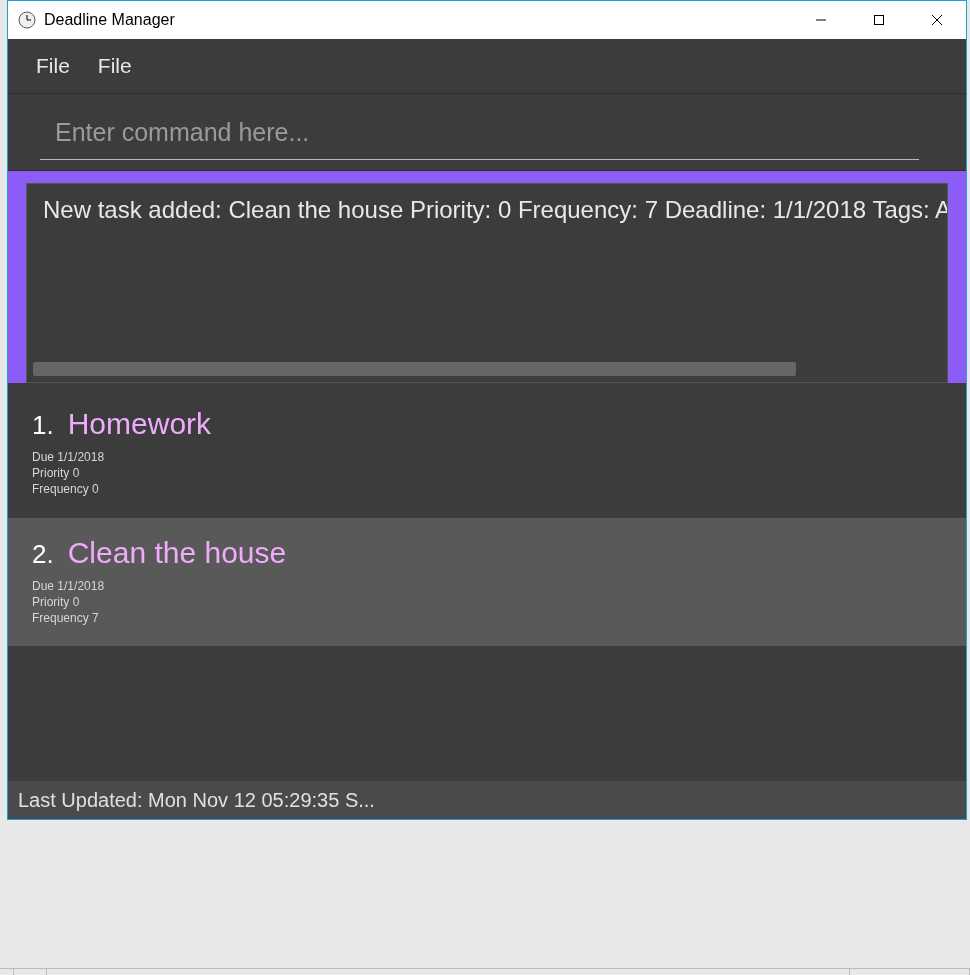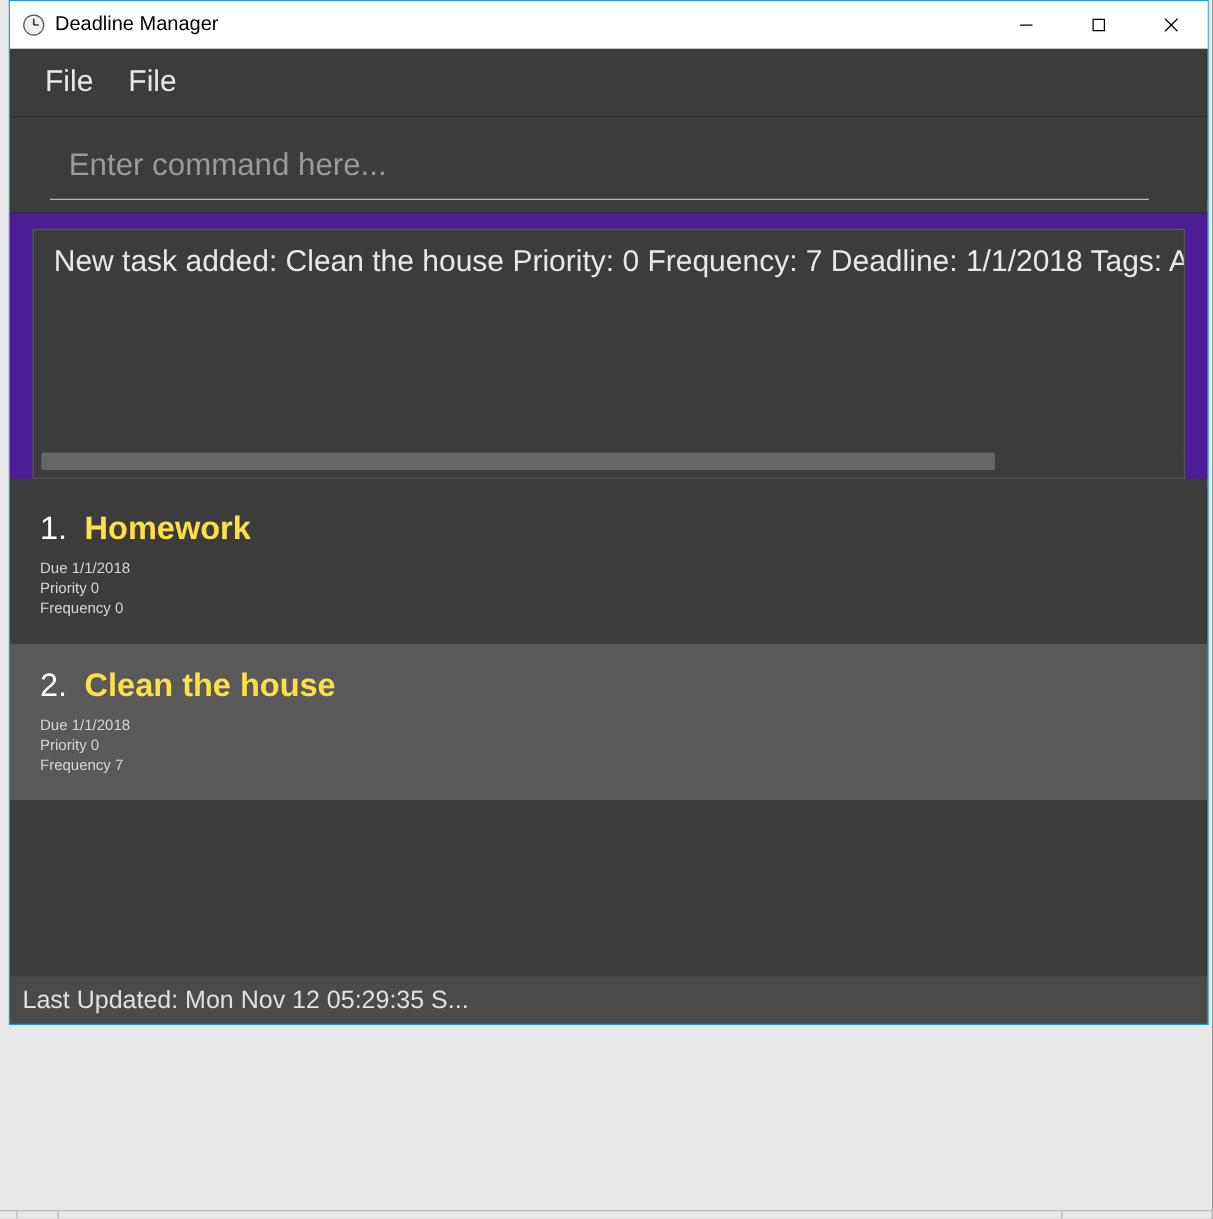--- a/index.html
+++ b/index.html
@@ -72,21 +72,21 @@
       height: 55px;
       background: #3c3c3c;
       display: flex;
       align-items: center;
       padding-left: 28px;
       gap: 28px;
       border-bottom: 1px solid #2e2e2e;
     }
     .menu-item {
       color: #e8e8e8;
-      font-size: 24px;
+      font-size: 21px;
       cursor: pointer;
     }
     .command-area {
       padding: 18px 47px 0 32px;
       background: #3c3c3c;
     }
     .command-input {
       width: 100%;
       background: transparent;
       border: none;
@@ -96,21 +96,21 @@
       font-weight: 300;
       padding: 6px 0 12px 15px;
       outline: none;
     }
     .command-input::placeholder {
       color: #9a9a9a;
       font-weight: 300;
     }
     .output-wrapper {
       padding: 12px 18px 0 18px;
-      background: #4c1d95;
+      background: #8b5cf6;
       border-top: 1px solid #2e2e2e;
       margin-top: 10px;
     }
     .output-box {
       border: 1px solid #555;
       background: #3c3c3c;
       height: 200px;
       position: relative;
       overflow: hidden;
     }
@@ -156,23 +156,23 @@
       align-items: baseline;
       gap: 14px;
       margin-bottom: 8px;
     }
     .task-number {
       font-size: 26px;
       font-weight: 400;
       color: #fff;
     }
     .task-name {
-      font-size: 26px;
-      font-weight: 700;
-      color: #fde047;
+      font-size: 30px;
+      font-weight: 400;
+      color: #f0abfc;
     }
     .task-detail {
       font-size: 12px;
       color: #d6d6d6;
       line-height: 1.35;
       font-weight: 300;
     }
     .statusbar {
       height: 38px;
       background: #4a4a4a;

